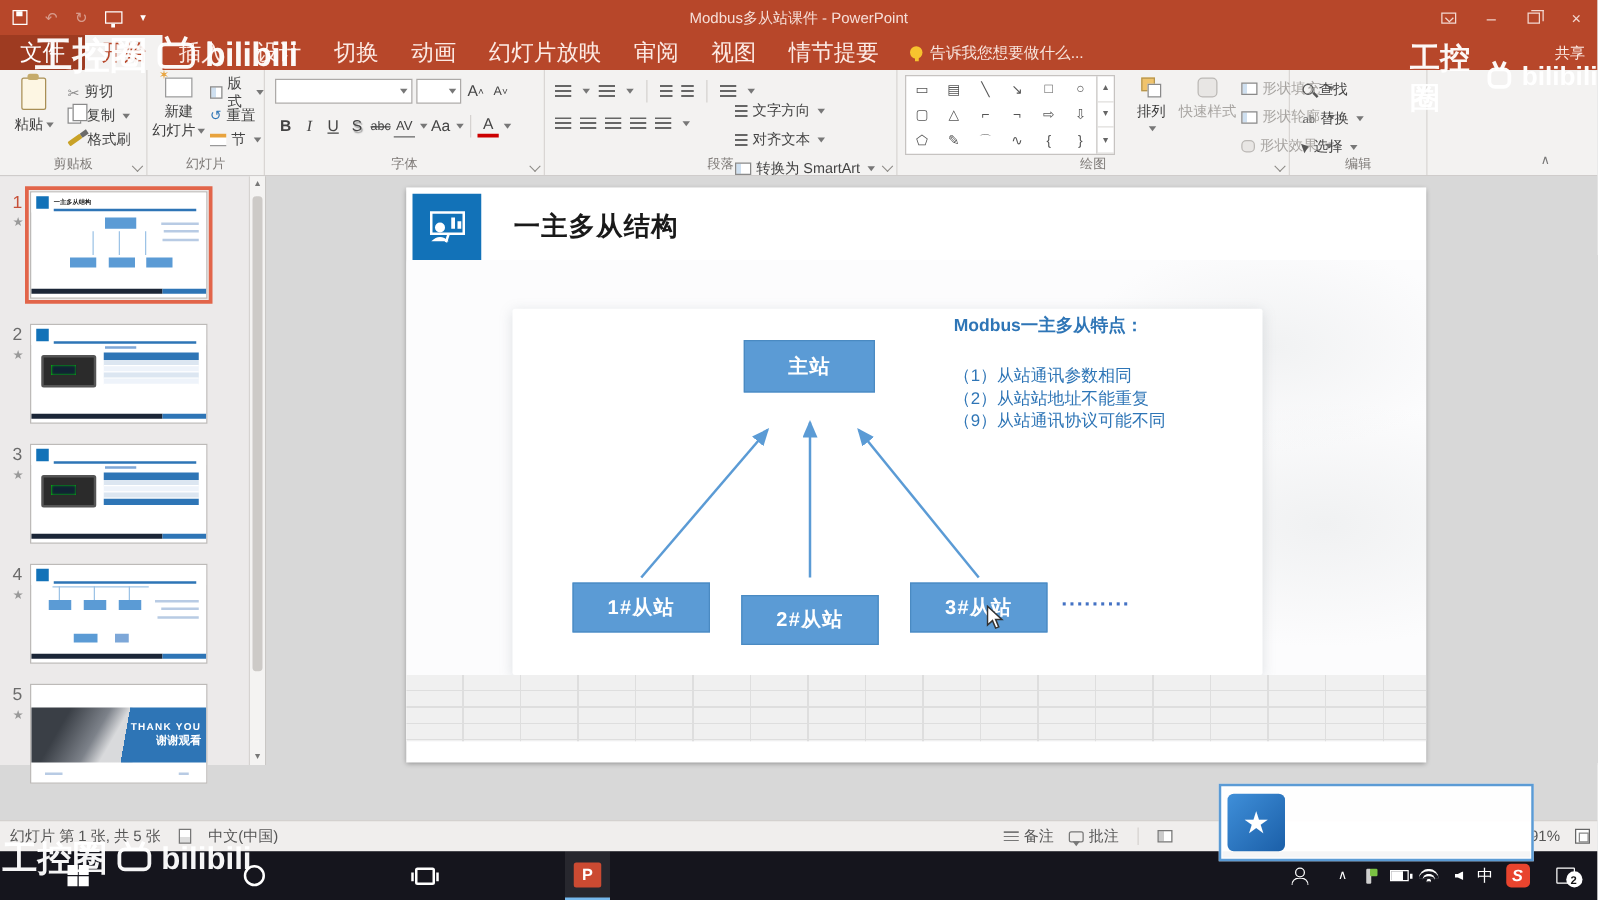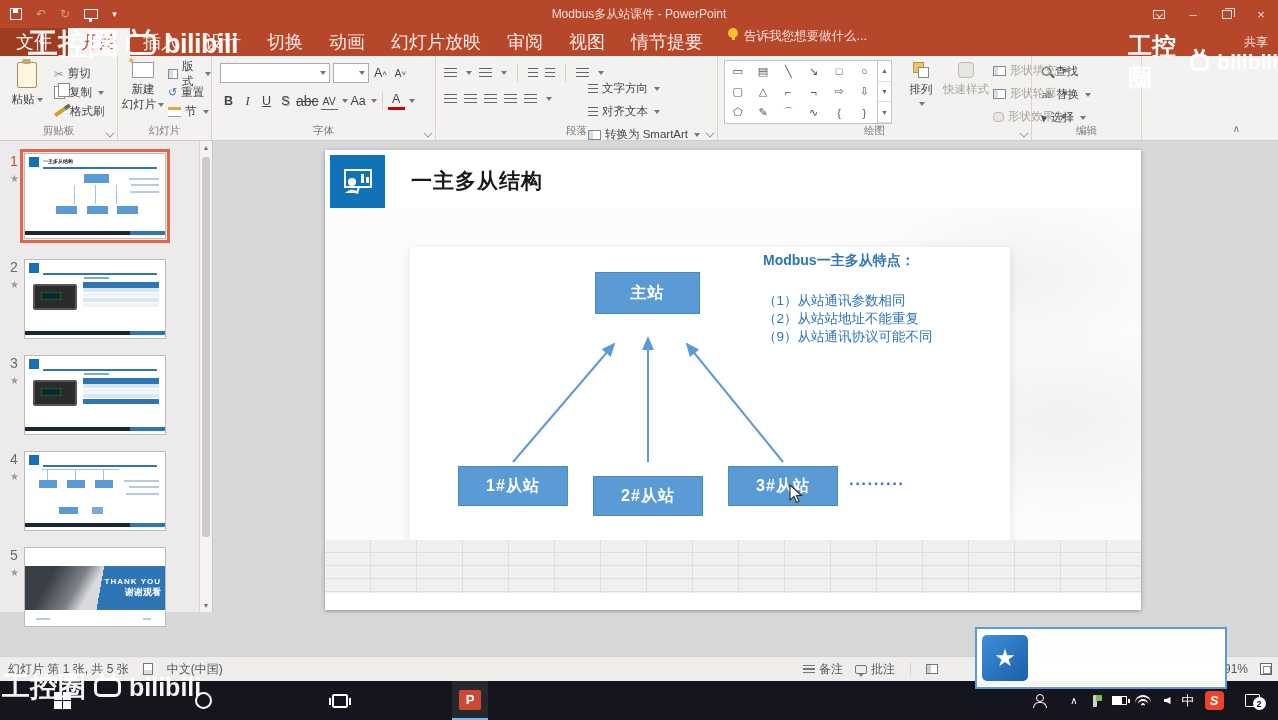--- a/index.html
+++ b/index.html
@@ -21,21 +21,21 @@
   .i-restore { width:10px; height:9px; border:1px solid #f3d9d2; position:relative; }
   .i-restore::before { content:""; position:absolute; left:2px; top:-3px; width:9px; height:8px; border:1px solid #f3d9d2; border-left:none; border-bottom:none; }
   .i-ribopt { width:12px; height:9px; border:1px solid #f3d9d2; position:relative; }
   .i-ribopt::after { content:""; position:absolute; left:3px; top:1px; width:4px; height:4px; border-left:1px solid #f3d9d2; border-bottom:1px solid #f3d9d2; transform:rotate(-45deg); }
 
   
   .tabrow { position:absolute; left:0; top:28px; width:1278px; height:28px; background:#b7472a; display:flex; align-items:stretch; color:#fceae4; }
   .tab { padding:0 13px; display:flex; align-items:center; font-size:18px; }
   .tab.file { background:#9e3b21; color:#fff; padding:0 16px; }
   .tab.active { background:#f3f2f1; color:#b7472a; }
-  .tellme { display:flex; align-items:flex-start; gap:6px; padding:0 12px; font-size:12.5px; color:#f7e3dc; }
+  .tellme { display:flex; align-items:center; gap:6px; padding:0 12px; font-size:12.5px; color:#f7e3dc; }
   .bulb { width:10px; height:10px; border-radius:50%; background:#f7c32e; position:relative; }
   .bulb::after { content:""; position:absolute; left:3.5px; top:9px; width:3px; height:3px; background:#f7c32e; }
   .share { position:absolute; right:10px; top:0; height:28px; display:flex; align-items:center; gap:5px; color:#fceae4; }
 
   
   .ribbon { position:absolute; left:0; top:56px; width:1278px; height:85px; background:#f3f2f1; border-bottom:1px solid #cfcccb; }
   .rgroup { position:absolute; top:0; height:84px; border-right:1px solid #d9d6d4; }
   .glabel { position:absolute; bottom:2px; left:0; right:0; text-align:center; font-size:10.5px; color:#7e7a77; }
   .launcher { position:absolute; right:3px; bottom:3px; width:8px; height:8px; border-left:1px solid #8b8884; border-bottom:1px solid #8b8884; transform:rotate(-45deg) scale(.8); }
   .bigbtn { position:absolute; top:4px; width:46px; text-align:center; font-size:11.5px; color:#3b3b3b; }
@@ -313,21 +313,21 @@
         <span class="fbtn">
             <span style="font-size:10px">A</span>
             <sup style="font-size:8px">˅</sup>
           </span>
       </div>
       <div style="position:absolute;left:8px;top:36px;display:flex;align-items:center;gap:2px">
         <span class="fbtn" style="font-weight:bold">B</span>
         <span class="fbtn" style="font-style:italic;font-family:'Liberation Serif',serif">I</span>
         <span class="fbtn" style="text-decoration:underline">U</span>
         <span class="fbtn" style="text-shadow:1px 1px 1px #999">S</span>
-        <span class="fbtn" style="text-decoration:line-through;font-size:14px">abc</span>
+        <span class="fbtn" style="text-decoration:line-through;font-size:10px">abc</span>
         <span class="fbtn" style="font-size:10.5px;border-bottom:1px solid #666">AV</span>
           <span class="dd"></span>
         <span class="fbtn">Aa</span>
           <span class="dd"></span>
         <span class="sep"></span>
         <span class="fbtn" style="border-bottom:3px solid #c00;line-height:11px">A</span>
           <span class="dd"></span>
       </div>
       <div class="glabel">字体</div>
       <span class="launcher"></span>

